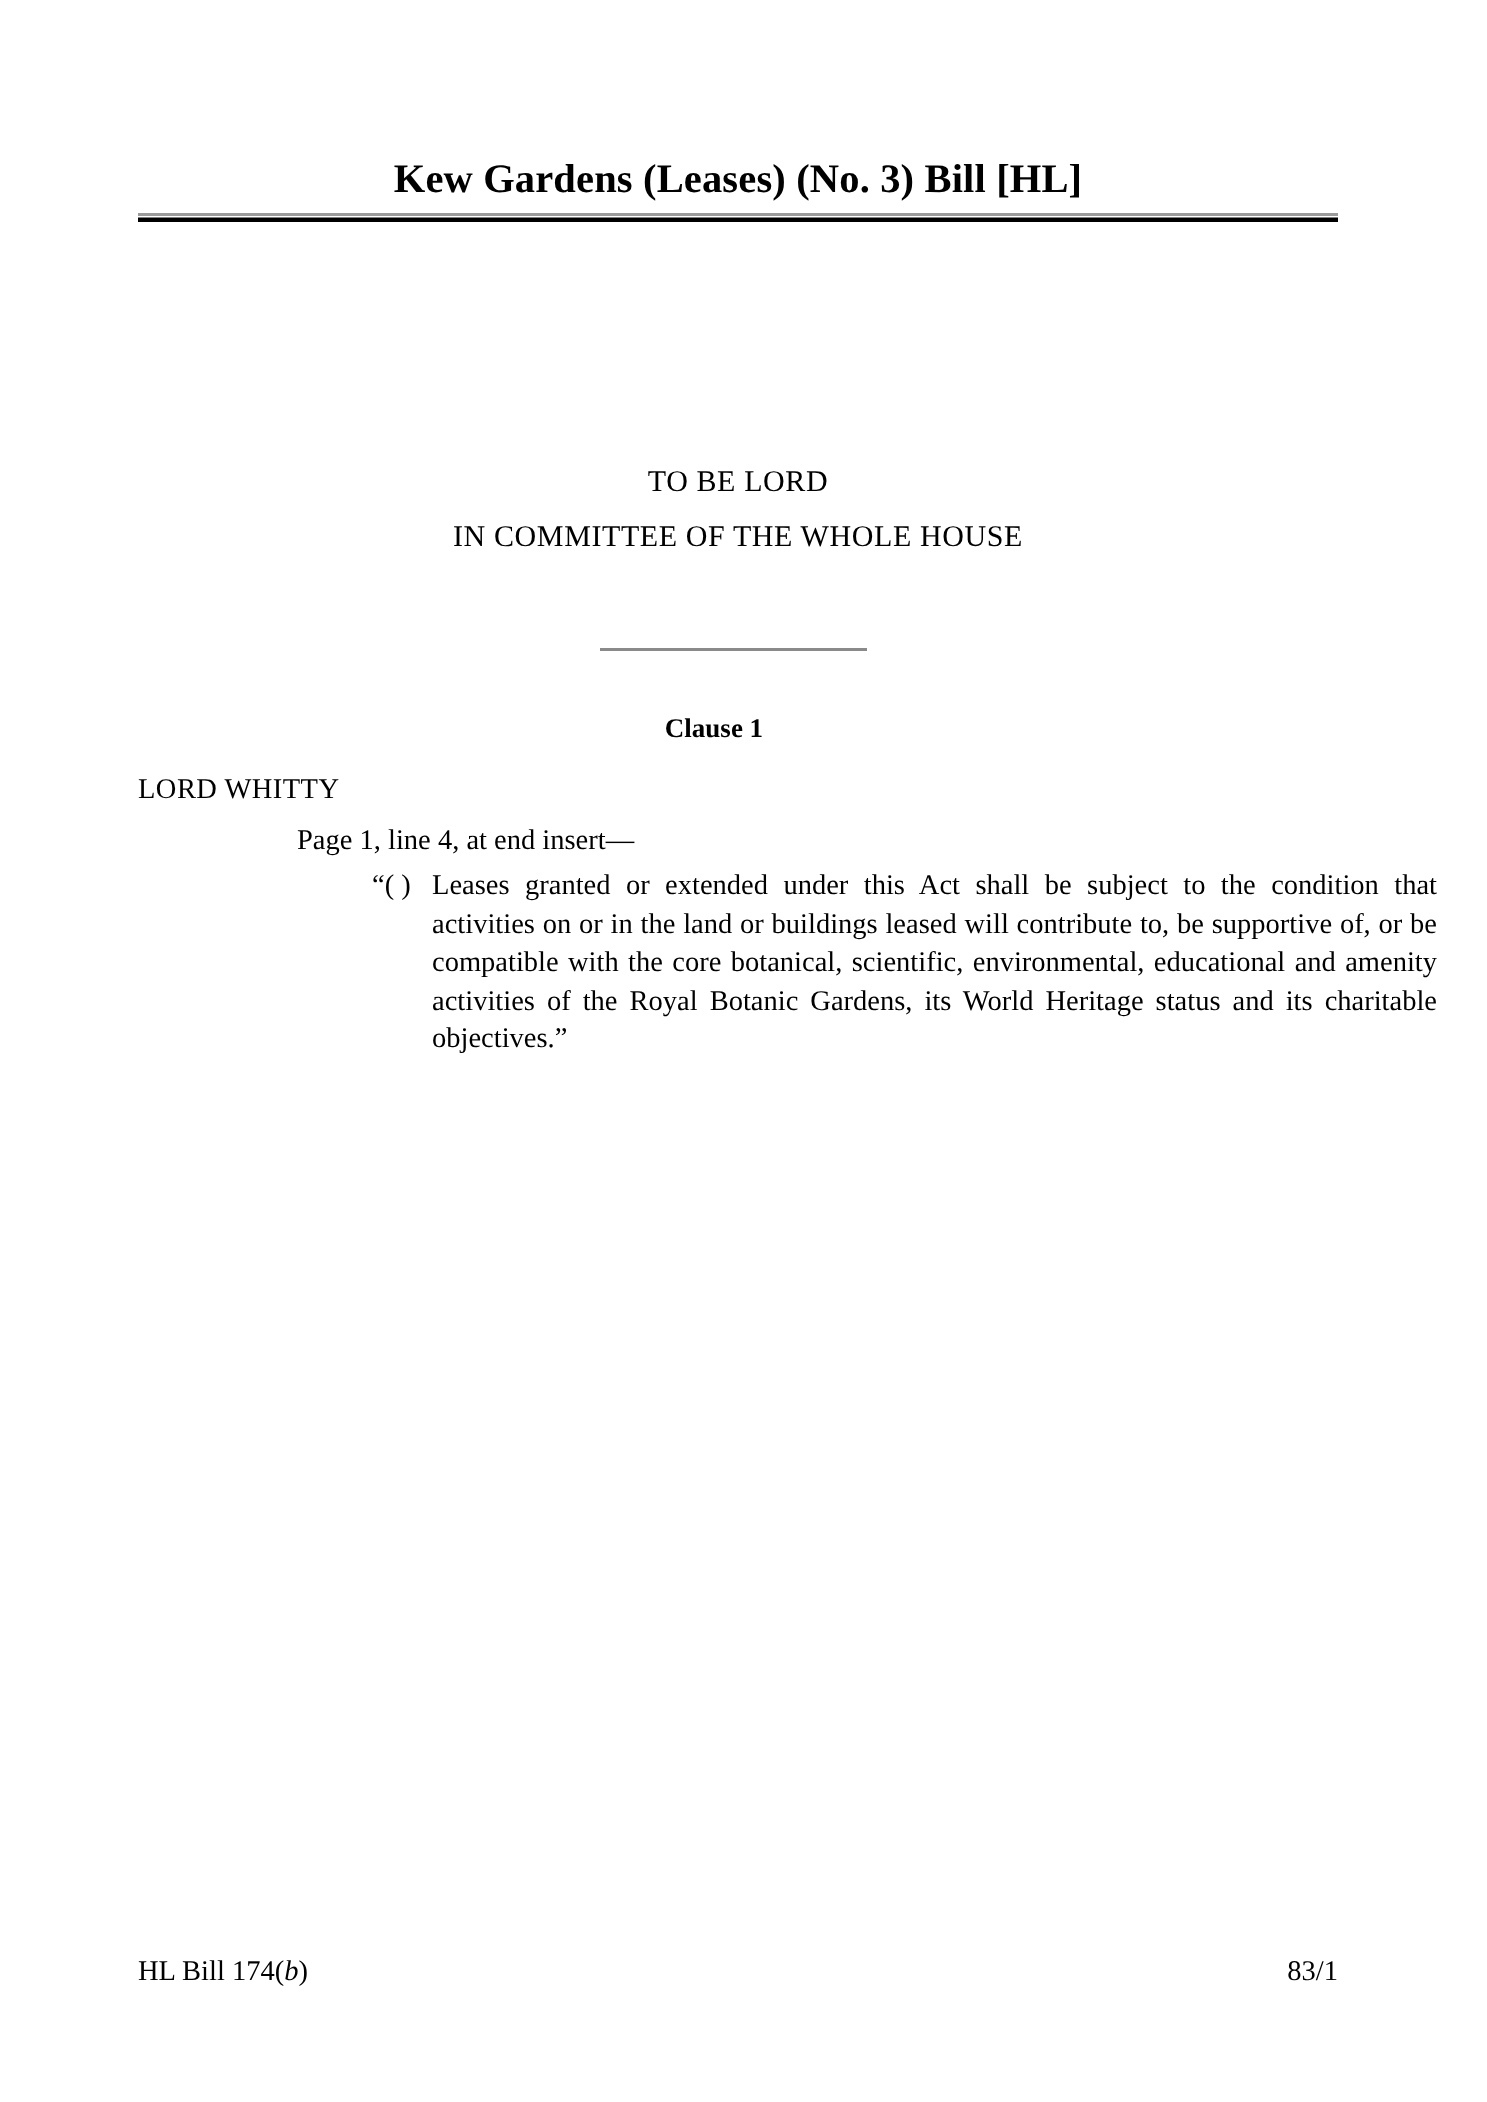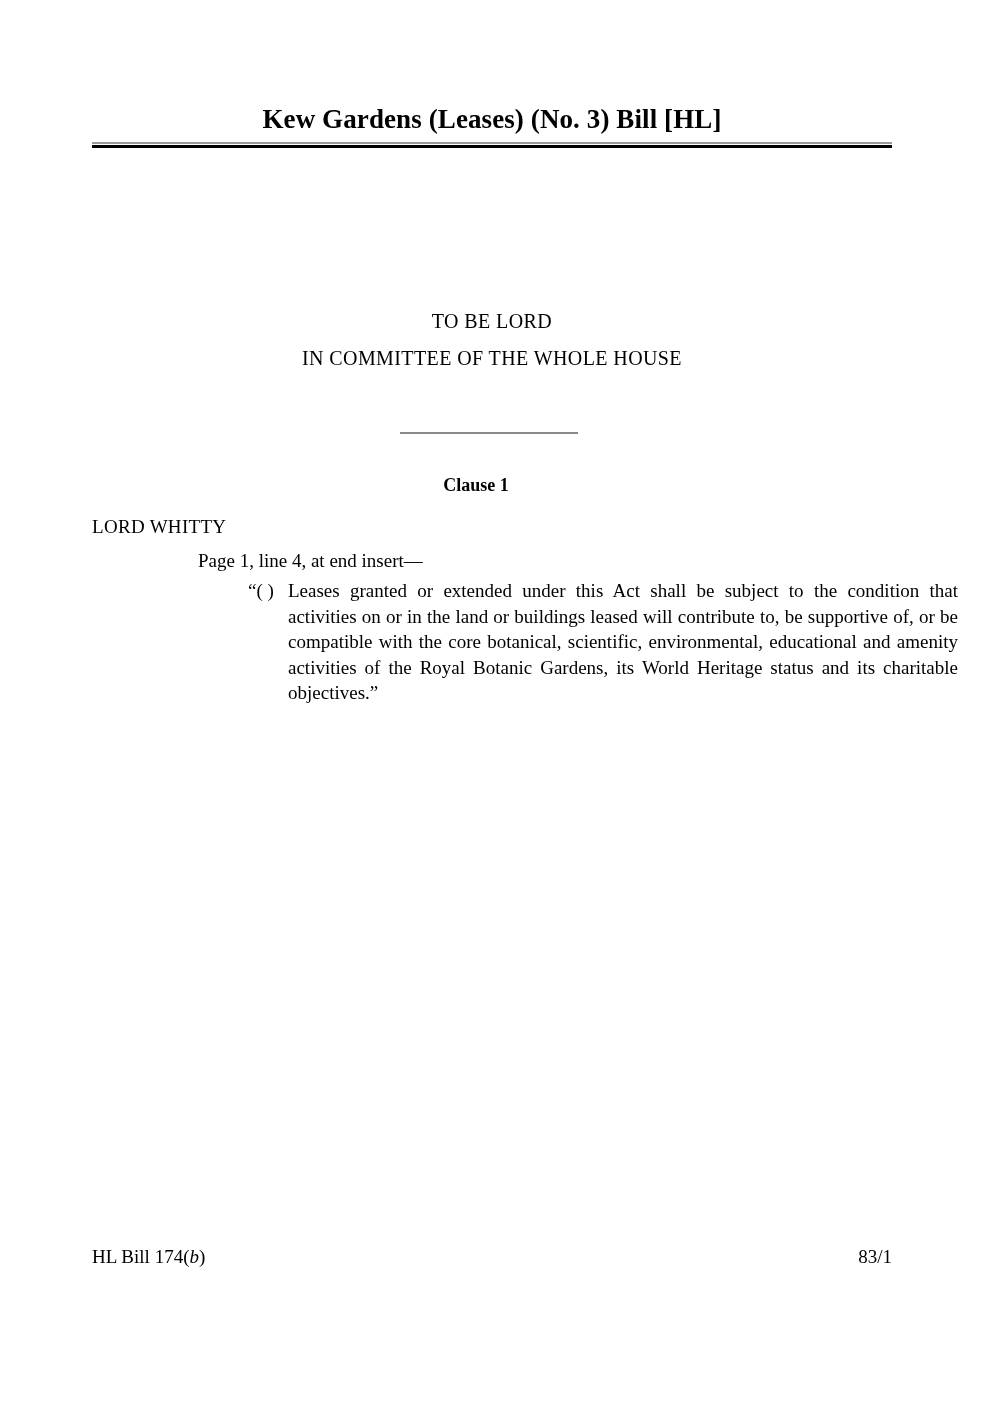--- a/index.html
+++ b/index.html
@@ -124,21 +124,21 @@
   .amend-quote .marker {
     display: inline-block;
     width: 40px;
     text-indent: 0;
   }
 
   
   .footer {
     position: absolute;
     left: 92px;
-    top: 1246px;
+    top: 1304px;
     width: 800px;
     display: flex;
     justify-content: space-between;
     align-items: baseline;
     font-size: 19px;
   }
   .footer .ital {
     font-style: italic;
   }
 </style>

